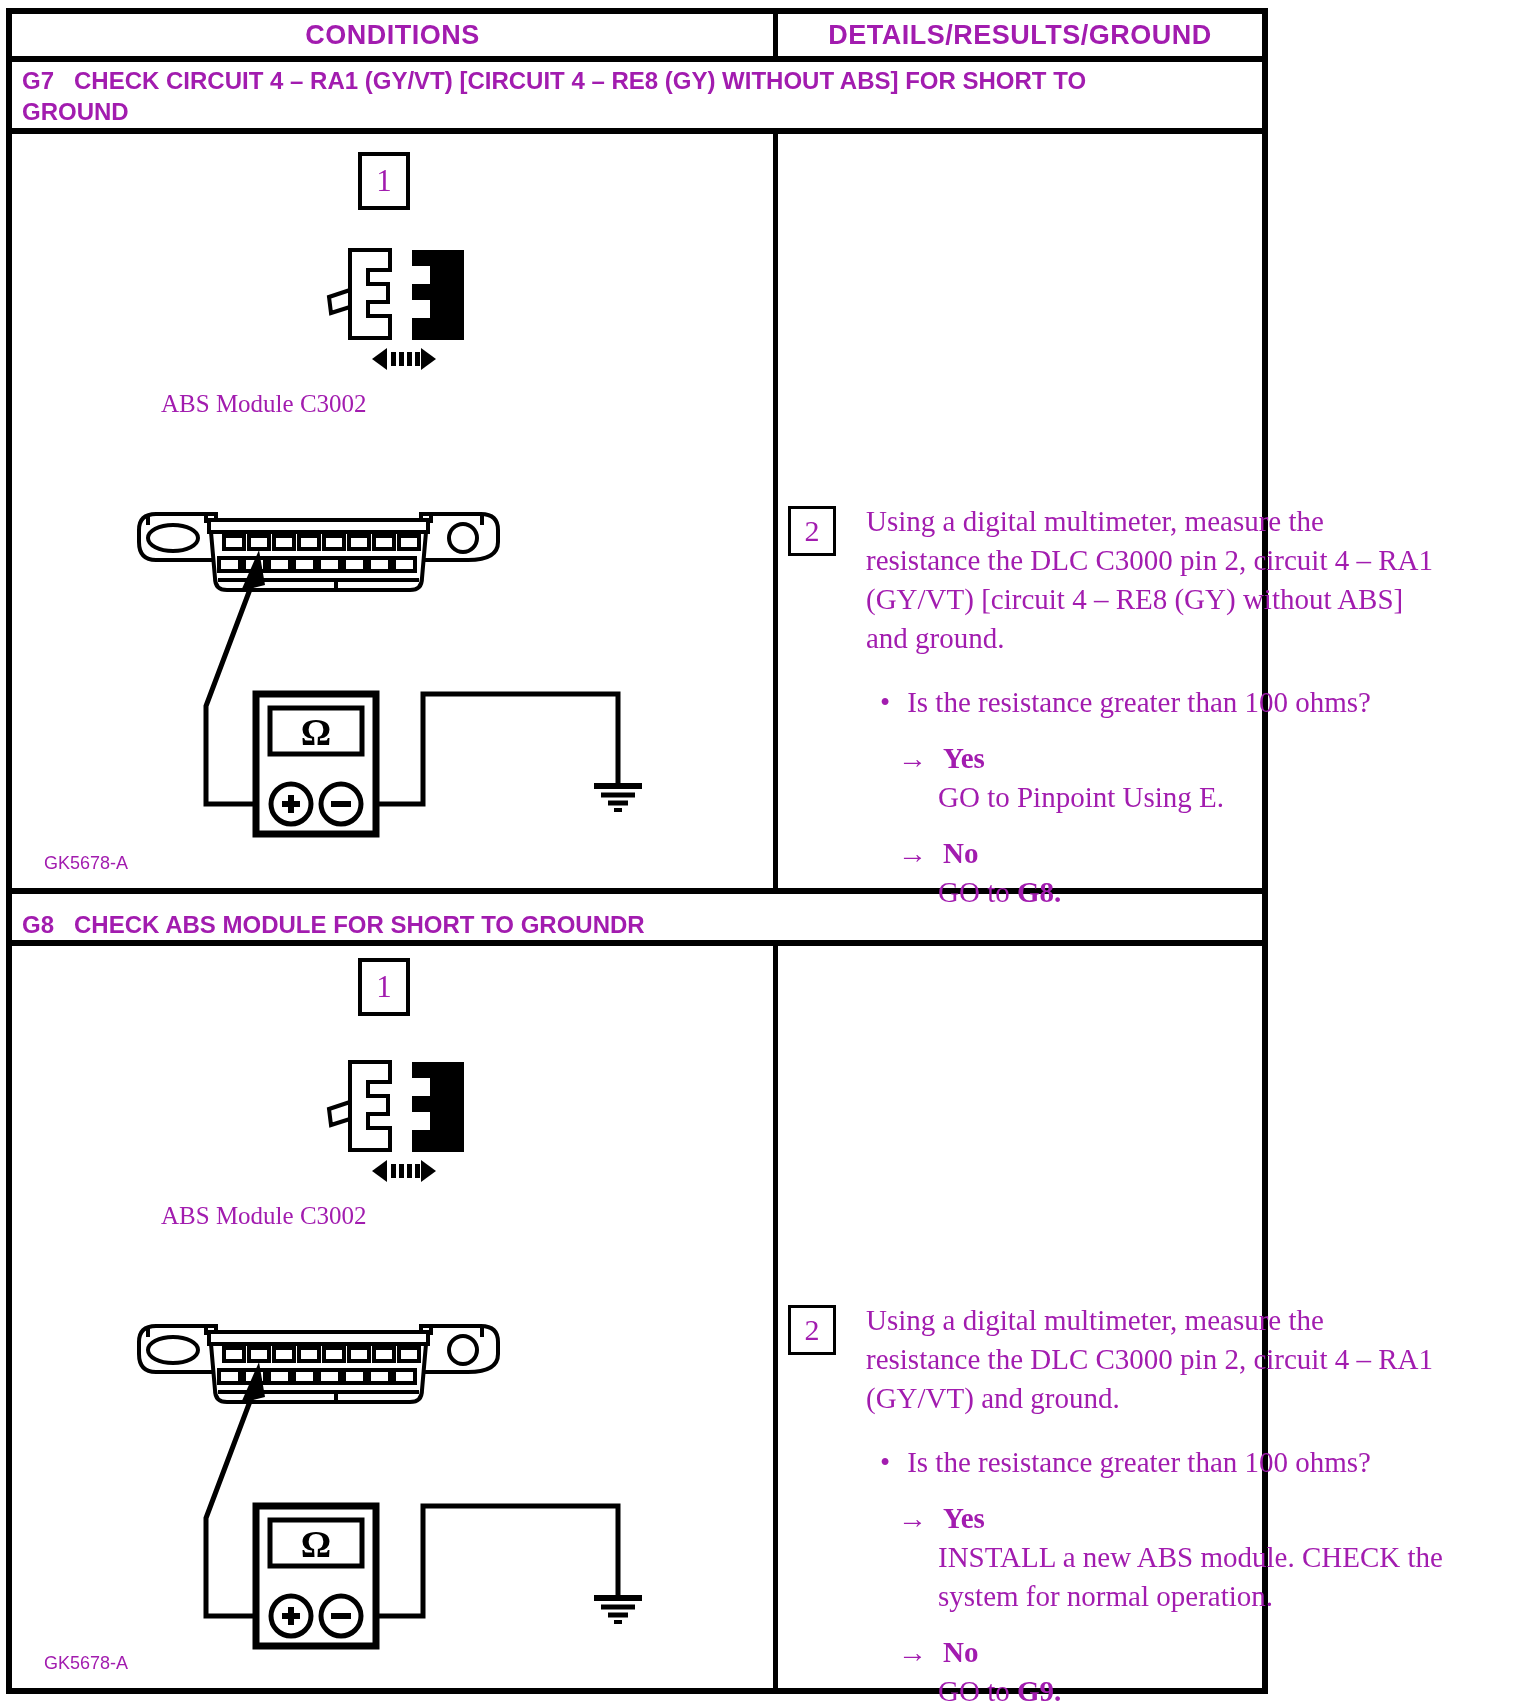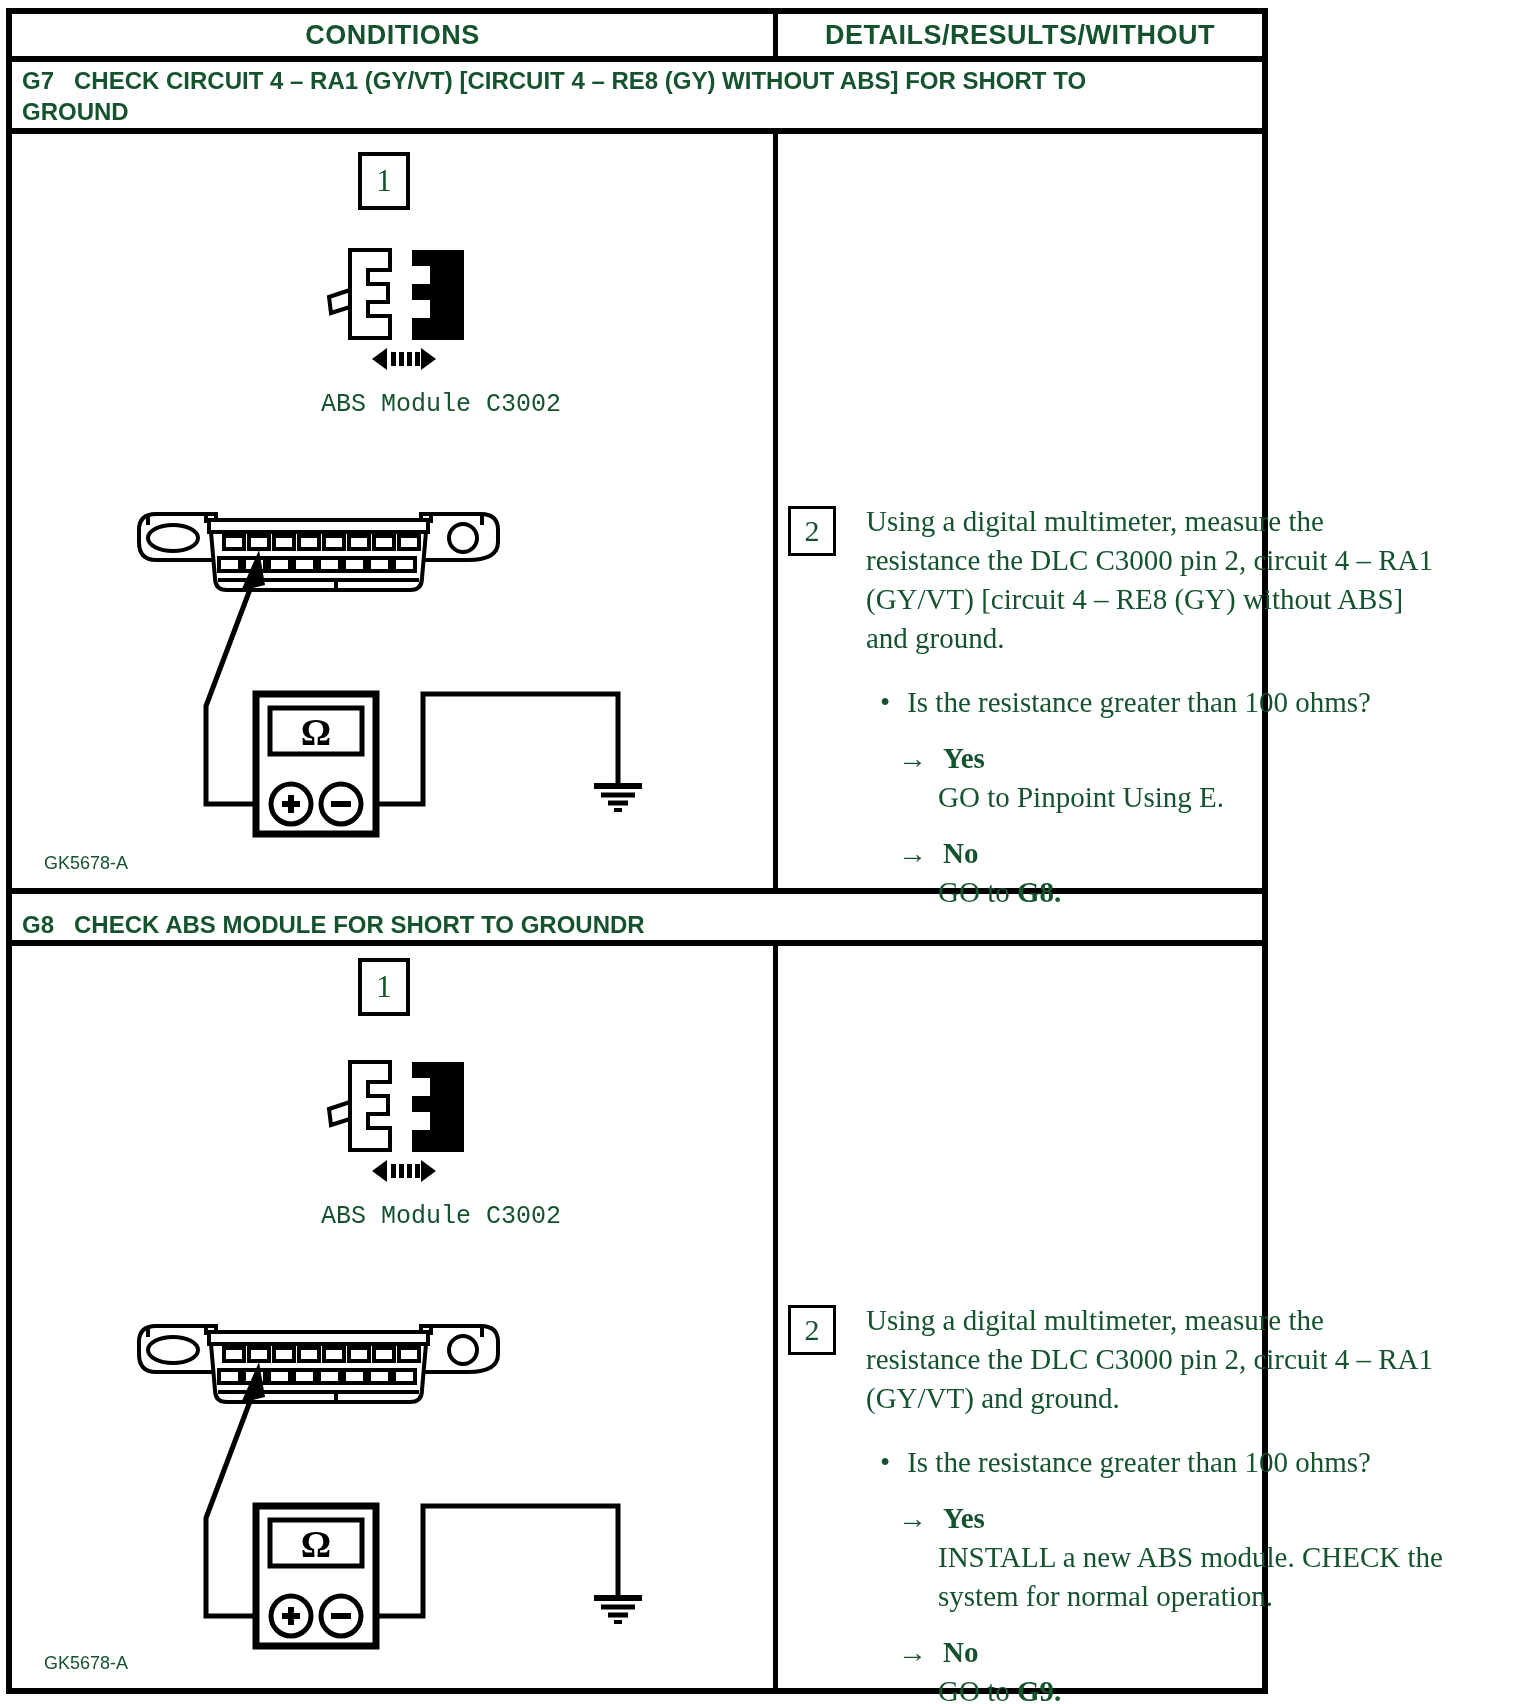--- a/index.html
+++ b/index.html
@@ -1,17 +1,17 @@
 <!DOCTYPE html>
 <html><head>
 <meta charset="utf-8">
 <style>
   html,body{margin:0;padding:0;background:#fff;}
   .page{position:relative;width:1276px;height:1704px;background:#fff;
-        font-family:"Liberation Serif",serif;color:#14532d;box-sizing:border-box;}
+        font-family:"Liberation Serif",serif;color:#a21caf;box-sizing:border-box;}
   .table{position:absolute;left:6px;top:8px;right:8px;bottom:10px;
          border:6px solid #000;display:flex;flex-direction:column;box-sizing:border-box;}
   .row{box-sizing:border-box;border-bottom:6px solid #000;}
   .row:last-child{border-bottom:none;}
   .split{display:flex;}
   .cell-left{width:766px;box-sizing:border-box;border-right:5px solid #000;position:relative;}
   .cell-right{flex:1;position:relative;}
   
   .hdr{height:48px;display:flex;}
   .hdr .cell-left,.hdr .cell-right{display:flex;align-items:center;justify-content:center;}
@@ -24,22 +24,22 @@
   .t-g8 .titlebar{padding:0 10px;}
   
   .c-g7{height:760px;}
   .c-g8{flex:1;}
   
   .stepbox{position:absolute;width:44px;height:50px;border:4px solid #000;
            display:flex;align-items:center;justify-content:center;
            font-size:31px;font-family:"Liberation Serif",serif;}
   .step1{left:346px;top:18px;}
   .abs-icon-wrap{position:absolute;left:314px;top:112px;width:142px;height:126px;}
-  .module-label{position:absolute;left:149px;top:256px;width:400px;text-align:right;
-                font-family:Liberation Mono, monospace;font-size:25px;}
+  .module-label{position:absolute;left:149px;top:256px;width:400px;text-align:left;
+                font-family:Liberation Serif, serif;font-size:25px;}
   .circuit-wrap{position:absolute;left:114px;top:360px;width:520px;height:345px;}
   .fig-id{position:absolute;left:32px;bottom:14px;font-family:"Liberation Sans",sans-serif;font-size:18px;}
   
   .step2{position:absolute;left:10px;width:42px;height:44px;border:3px solid #000;font-size:30px;}
   .g7 .step2{top:372px;} .g8 .step2{top:359px;}
   .detail-text{position:absolute;left:88px;width:632px;font-size:29px;line-height:39px;}
   .g7 .detail-text{top:368px;} .g8 .detail-text{top:355px;}
   .instruction{white-space:pre-line;}
   .question{margin-top:25px;padding-left:14px;display:flex;gap:17px;}
   .bullet{font-size:29px;}
@@ -124,21 +124,21 @@
 </svg>
 
 <div class="page">
   <div class="table">
 
     <div class="row hdr split">
       <div class="cell-left">
         <span class="hdr-label">CONDITIONS</span>
       </div>
       <div class="cell-right" style="display:flex;align-items:center;justify-content:center;">
-        <span class="hdr-label">DETAILS/RESULTS/WITHOUT</span>
+        <span class="hdr-label">DETAILS/RESULTS/GROUND</span>
       </div>
     </div>
 
     <div class="row t-g7">
       <div class="titlebar">G7   CHECK CIRCUIT 4 – RA1 (GY/VT) [CIRCUIT 4 – RE8 (GY) WITHOUT ABS] FOR SHORT TO
 GROUND</div>
     </div>
 
     <div class="row c-g7 split g7">
       <div class="cell-left">

